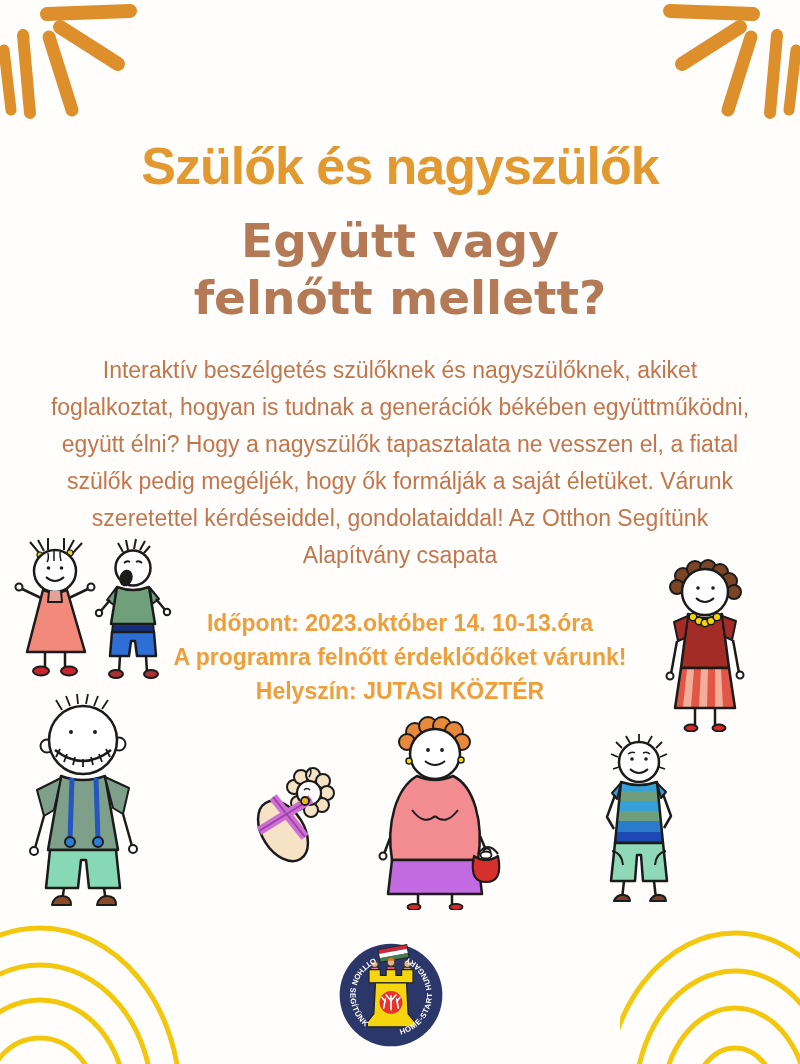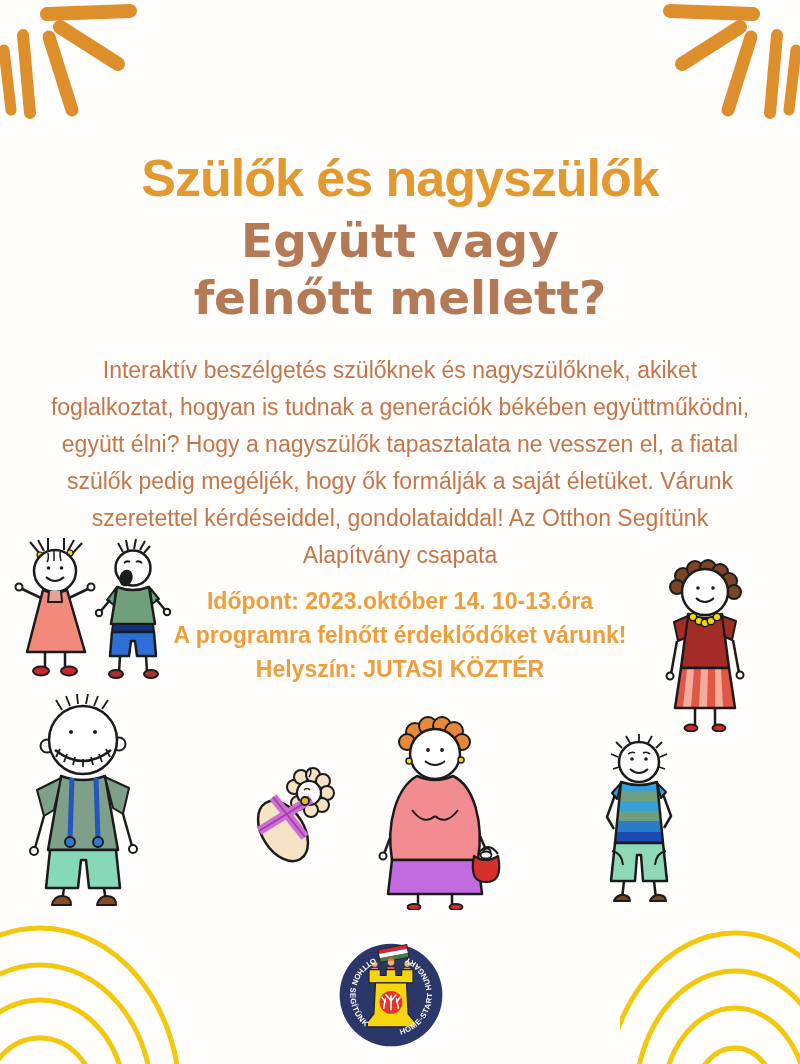--- a/index.html
+++ b/index.html
@@ -1,25 +1,25 @@
 <!DOCTYPE html>
 <html><head>
 <meta charset="utf-8">
 <style>
   html,body{margin:0;padding:0;background:#ffffff;}
   .poster{position:relative;width:800px;height:1064px;background:#fffefd;overflow:hidden;
           font-family:"Liberation Sans",sans-serif;}
   .abs{position:absolute;}
   .t-center{width:100%;text-align:center;left:0;}
-  .title{top:148px;font-size:52px;font-weight:bold;color:#E2992F;letter-spacing:-1px;text-align:center;}
+  .title{top:136px;font-size:52px;font-weight:bold;color:#E2992F;letter-spacing:-1px;text-align:center;}
   .subtitle{top:204px;font-size:47px;line-height:57px;font-weight:bold;color:#B47A55;
             font-family:"DejaVu Sans",sans-serif;margin-top:8px;}
   .paragraph{top:352px;left:50px;width:700px;text-align:center;font-size:23px;line-height:37px;
              color:#C4764B;font-weight:normal;}
-  .details{top:584px;font-size:23px;line-height:34px;font-weight:bold;color:#EE9E3A;}
+  .details{top:606px;font-size:23px;line-height:34px;font-weight:bold;color:#EE9E3A;}
   svg{display:block;}
 </style>
 </head>
 <body>
 
 <div class="poster">
 
   <svg class="abs" style="left:0;top:0;" width="170" height="130" viewBox="0 0 170 130">
     <g stroke="#DD8F2C" stroke-linecap="round" fill="none">
       <path d="M47,14 L130,11" stroke-width="14"></path>

